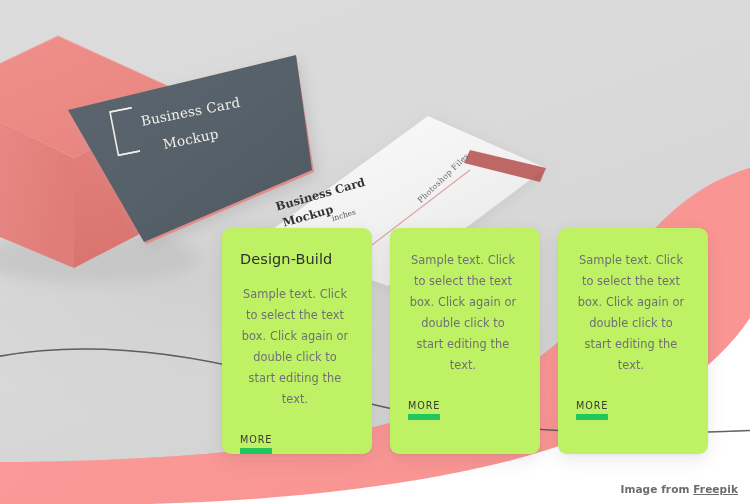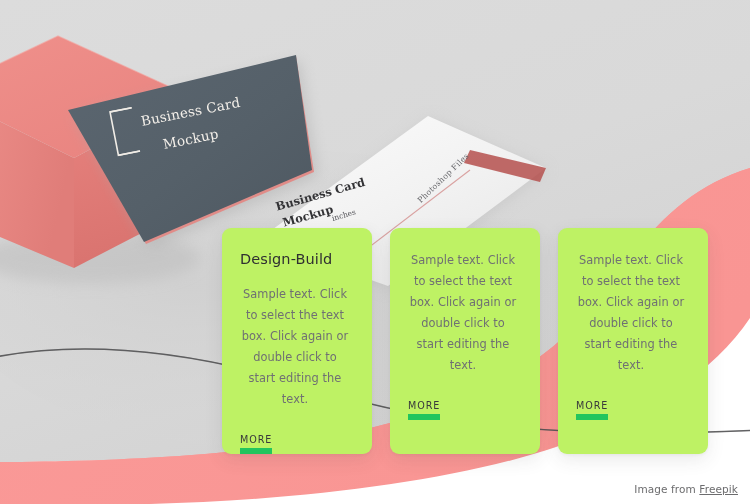--- a/index.html
+++ b/index.html
@@ -89,20 +89,21 @@
 
   
   .attribution {
     position: absolute;
     right: 12px;
     bottom: 9px;
     font-size: 10.5px;
     color: #6c6c6e;
     letter-spacing: 0.1px;
     white-space: nowrap;
+    font-weight: bold;
   }
   .attribution a {
     color: #6c6c6e;
     text-decoration: underline;
   }
 
   
   .mock-text {
     position: absolute;
     pointer-events: none;

